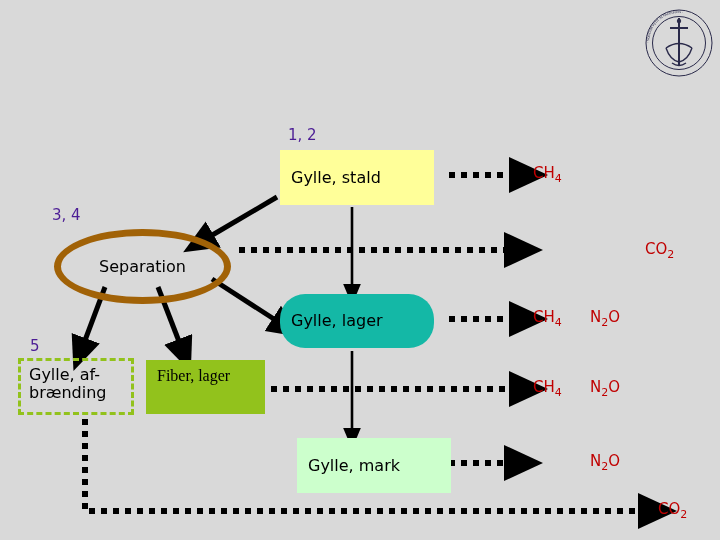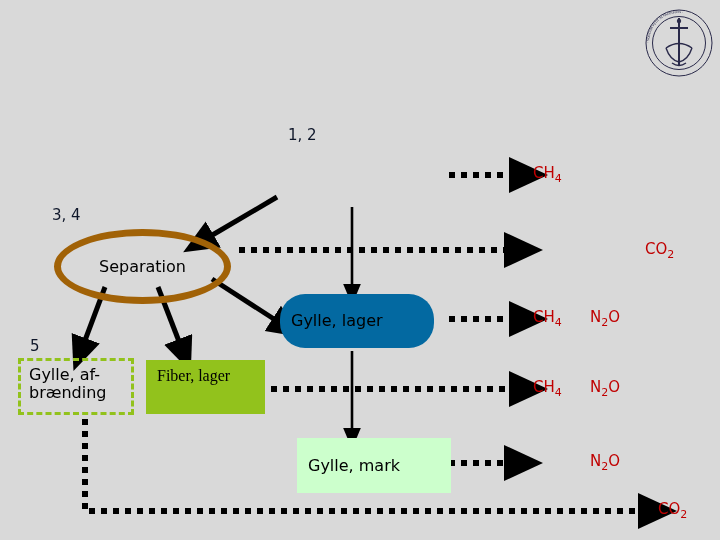--- a/index.html
+++ b/index.html
@@ -61,21 +61,21 @@
   
   #ellipse-separation{
     left:54px;top:229px;width:163px;height:61px;
     border:7px solid #a16207;border-radius:50%;
     background:transparent;
     display:flex;align-items:center;justify-content:center;
     font-size:16px;color:#000;
   }
 
   
-  .numlabel{font-size:15px;color:#0f172a;}
+  .numlabel{font-size:15px;color:#4c1d95;}
   #label-12{left:288px;top:126px;}
   #label-34{left:52px;top:206px;}
   #label-5{left:30px;top:337px;}
 
   
   .gas{font-size:15px;color:#c00000;white-space:nowrap;}
   .gas sub{font-size:11px;}
   #gas-ch4-1{left:533px;top:164px;}
   #gas-co2-1{left:645px;top:240px;}
   #gas-ch4-2{left:533px;top:308px;}
@@ -149,26 +149,29 @@
 
     <line x1="449" y1="463" x2="507" y2="463" stroke="#000" stroke-width="6" stroke-dasharray="6 6" marker-end="url(#arrowDot)"></line>
 
     <polyline points="85,419 85,511 641,511" fill="none" stroke="#000" stroke-width="6" stroke-dasharray="6 6" marker-end="url(#arrowDot)"></polyline>
   </svg>
 
   <div class="abs numlabel" id="label-12">1, 2</div>
   <div class="abs numlabel" id="label-34">3, 4</div>
   <div class="abs numlabel" id="label-5">5</div>
 
+  <div class="abs box" id="box-gylle-stald" style="background: rgb(255, 255, 153);">
+    <span>Gylle, stald</span>
+  </div>
 
   <div class="abs" id="ellipse-separation">
     <span>Separation</span>
   </div>
 
-  <div class="abs box" id="box-gylle-lager" style="background: #0369a1; border-radius: 25px;">
+  <div class="abs box" id="box-gylle-lager" style="background: #14b8a6; border-radius: 25px;">
     <span>Gylle, lager</span>
   </div>
 
   <div class="abs box" id="box-fiber-afbraending" style="border-color: rgb(146, 194, 28);">
     <span>Gylle, af-brænding</span>
   </div>
 
   <div class="abs box" id="box-fiber-lager" style="background: rgb(146, 194, 28);">
     <span>Fiber, lager</span>
   </div>

